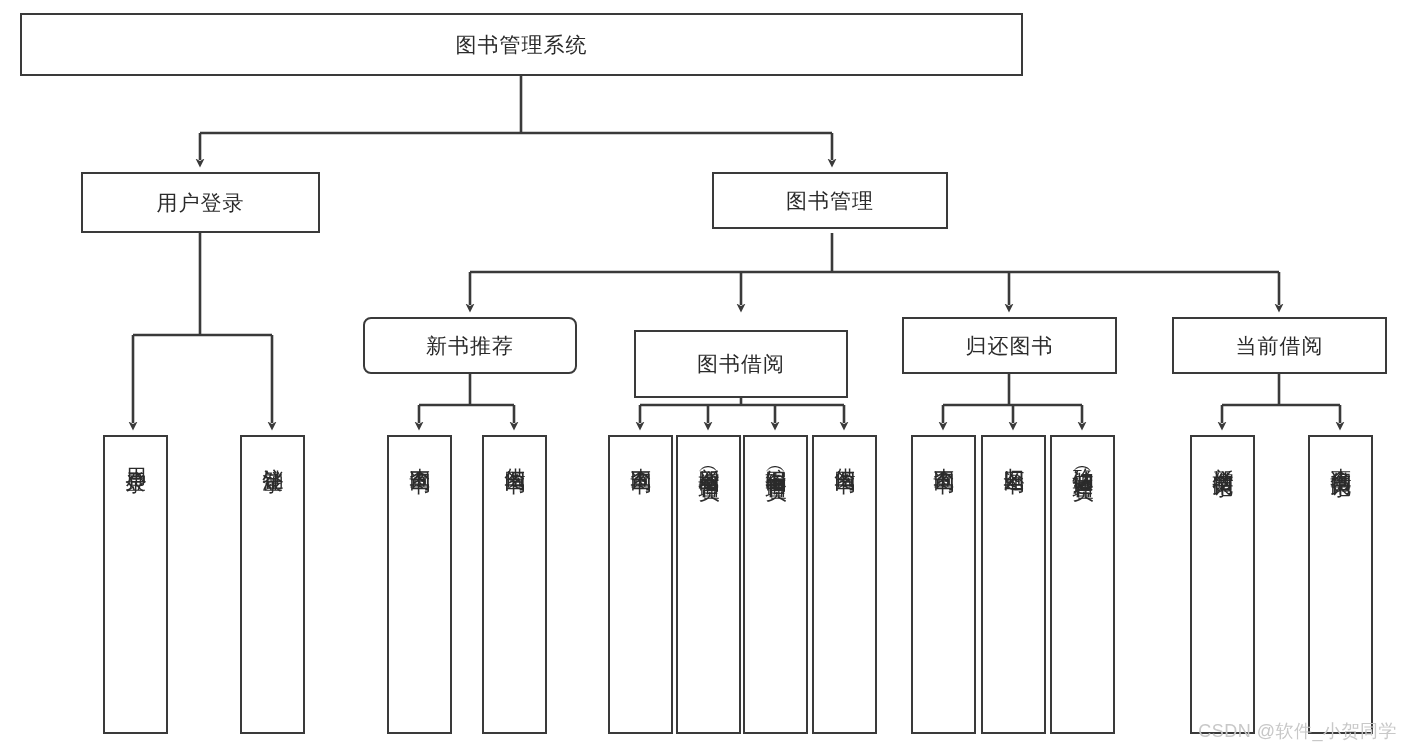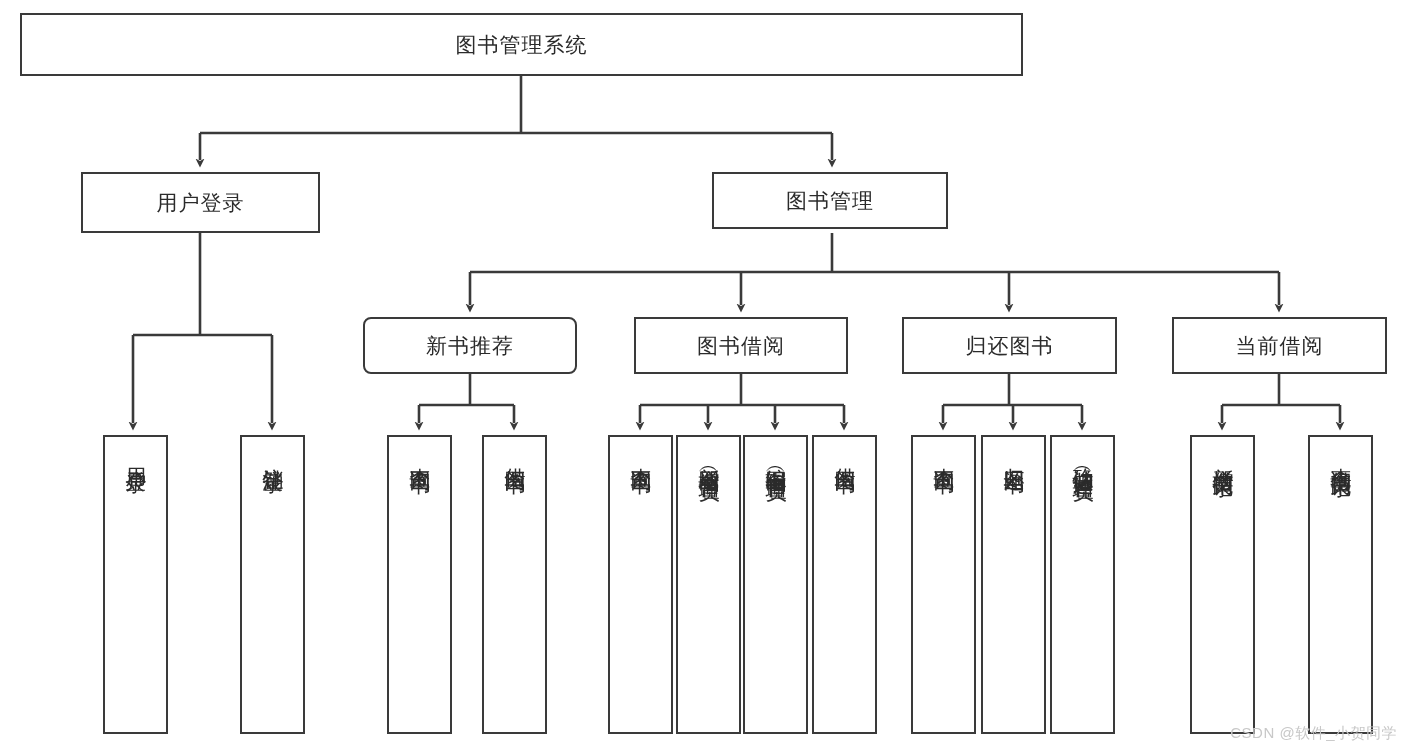--- a/index.html
+++ b/index.html
@@ -50,21 +50,21 @@
     text-orientation: upright;
     font-size: 21px;
     line-height: 1.18;
     letter-spacing: 2px;
     white-space: nowrap;
   }
   .watermark {
     position: absolute;
     right: 8px;
     bottom: 4px;
-    font-size: 15px;
+    font-size: 18px;
     color: #c8c8c8;
     letter-spacing: 0.5px;
     white-space: nowrap;
   }
 </style>
 </head>
 <body>
 
 <div id="canvas">
 
@@ -125,21 +125,21 @@
   <div class="node h" style="left:81px; top:172px; width:239px; height:61px;">
     <span>用户登录</span>
   </div>
   <div class="node h" style="left:712px; top:172px; width:236px; height:57px;">
     <span>图书管理</span>
   </div>
 
   <div class="node h" style="left:363px; top:317px; width:214px; height:57px;border-radius:8px;">
     <span>新书推荐</span>
   </div>
-  <div class="node h" style="left:634px; top:317px; width:214px; height:57px;">
+  <div class="node h" style="left:634px; top:330px; width:214px; height:68px;">
     <span>图书借阅</span>
   </div>
   <div class="node h" style="left:902px; top:317px; width:215px; height:57px;">
     <span>归还图书</span>
   </div>
   <div class="node h" style="left:1172px; top:317px; width:215px; height:57px;">
     <span>当前借阅</span>
   </div>
 
   <div class="node v" style="left:103px; top:435px; width:65px; height:299px;">

